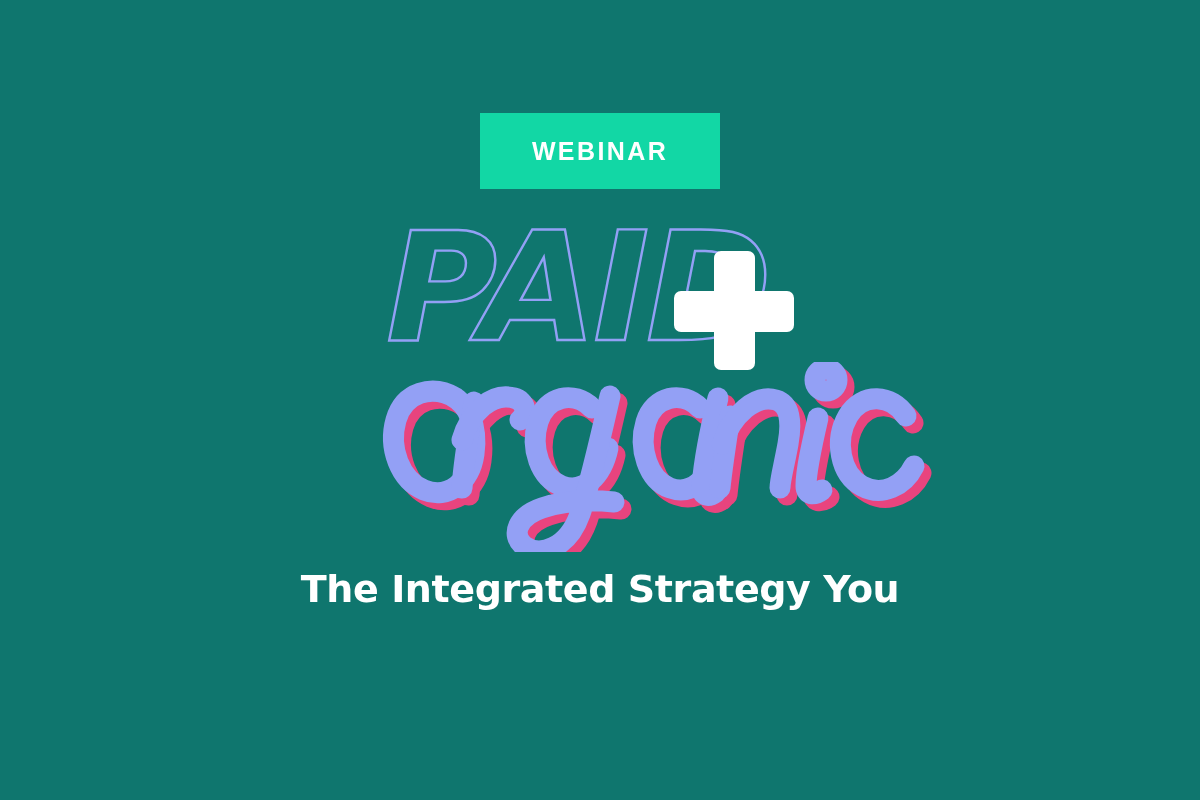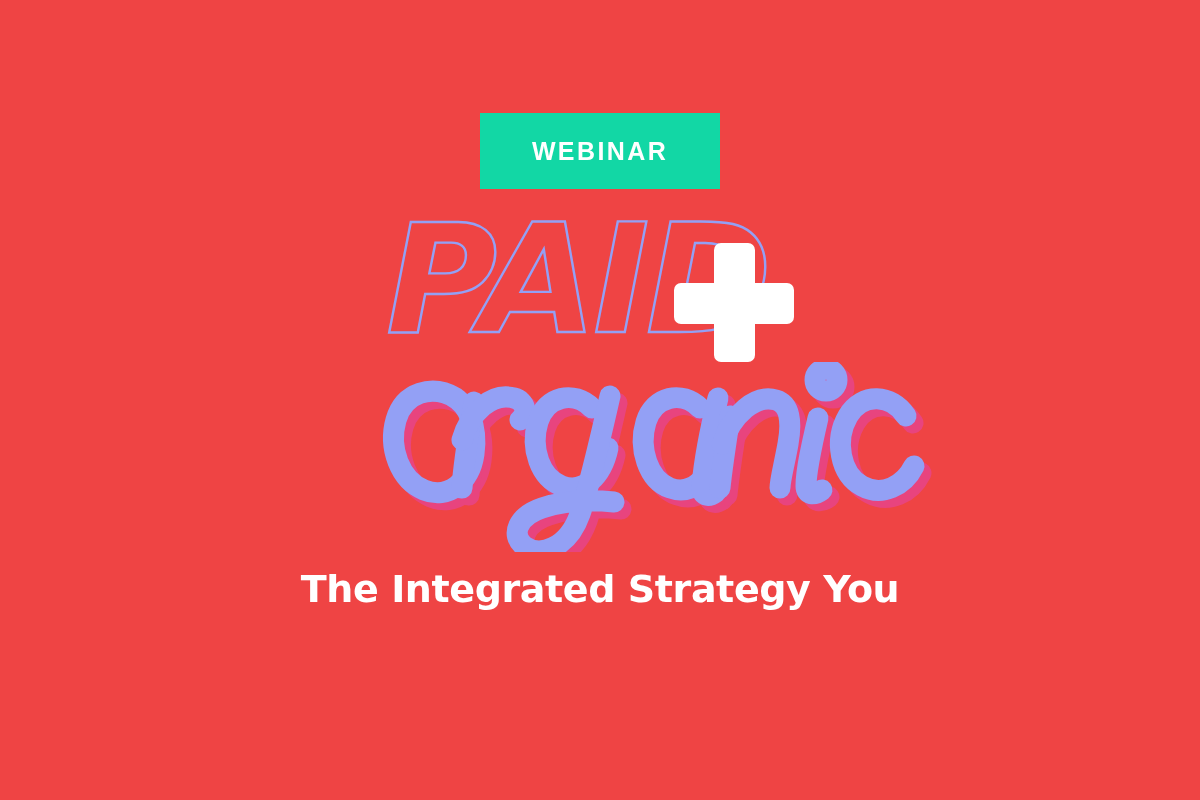--- a/index.html
+++ b/index.html
@@ -12,21 +12,21 @@
     height: 800px;
     overflow: hidden;
     font-family: "Liberation Sans", sans-serif;
     background: #ffffff;
   }
 
   #poster {
     position: relative;
     width: 1200px;
     height: 800px;
-    background: #ef4444;
+    background: #0f766e;
     overflow: hidden;
   }
 
   
   #badge {
     position: absolute;
     left: 480px;
     top: 113px;
     width: 240px;
     height: 76px;
@@ -43,21 +43,21 @@
     letter-spacing: 2.4px;
     line-height: 1;
     white-space: nowrap;
     -webkit-font-smoothing: antialiased;
   }
 
   
   #lockup {
     position: absolute;
     left: 0;
-    top: 206px;
+    top: 214px;
     width: 961px;
     height: 180px;
   }
   #paid-svg {
     position: absolute;
     left: 0;
     top: 0;
     width: 1200px;
     height: 180px;
     display: block;

